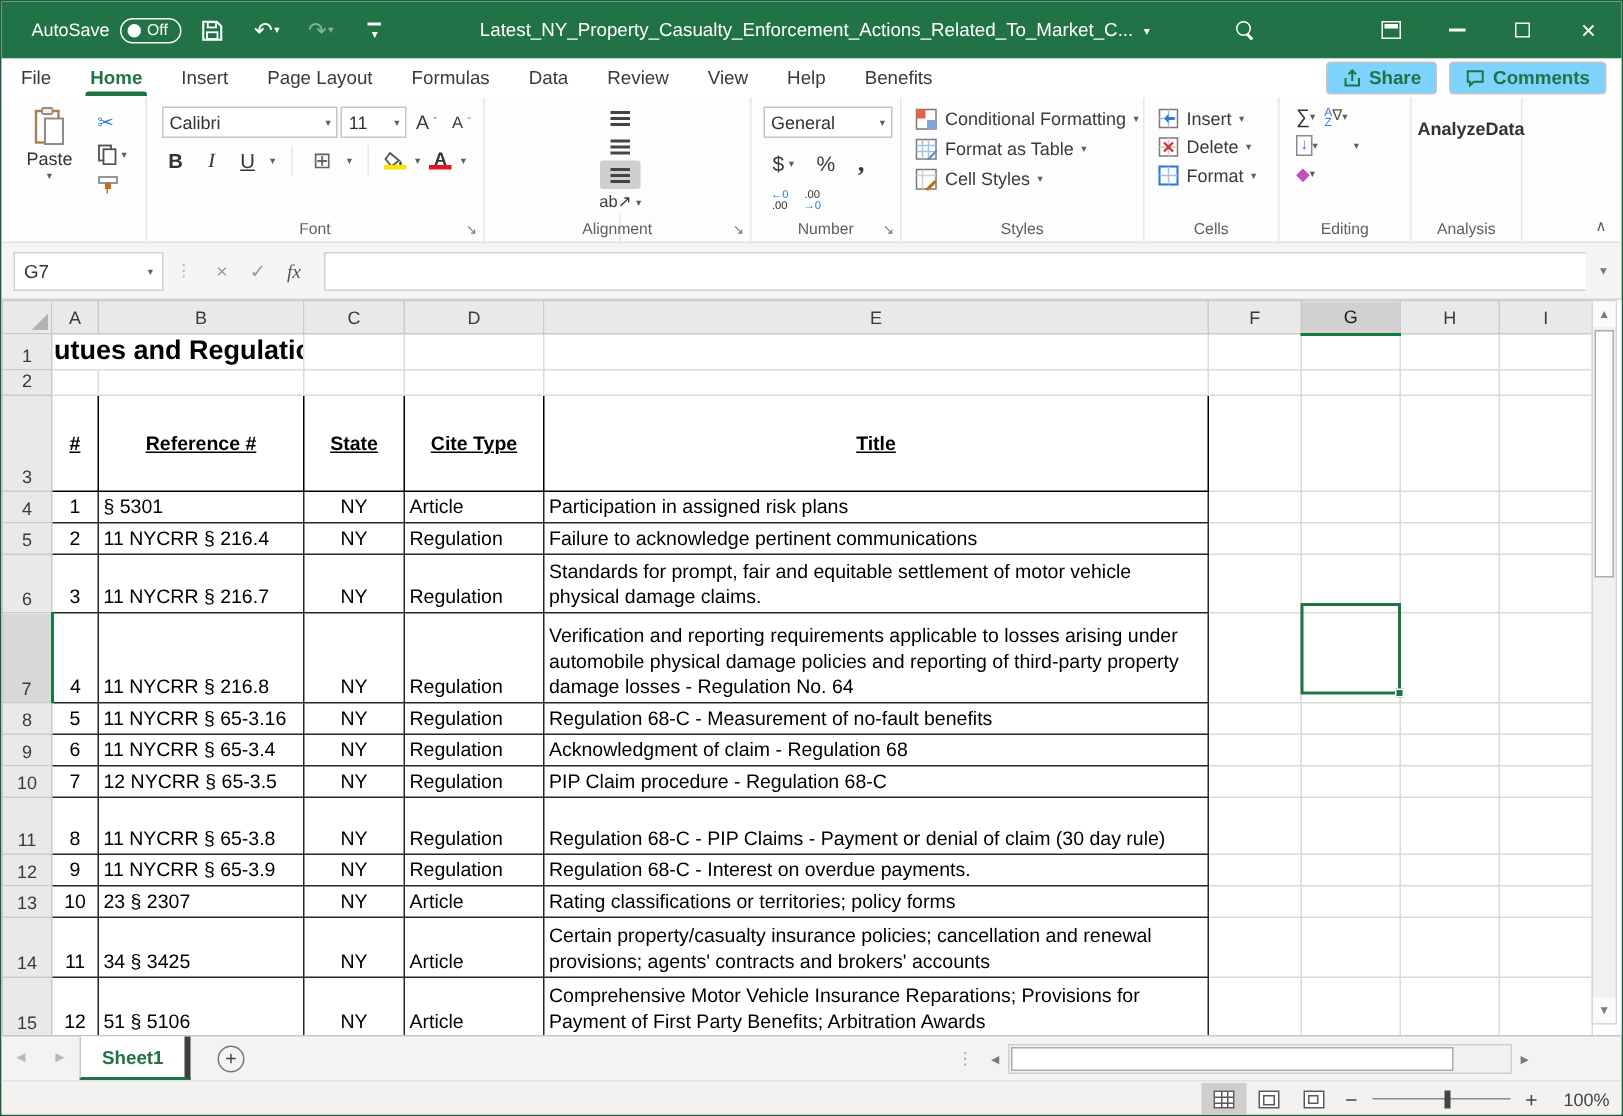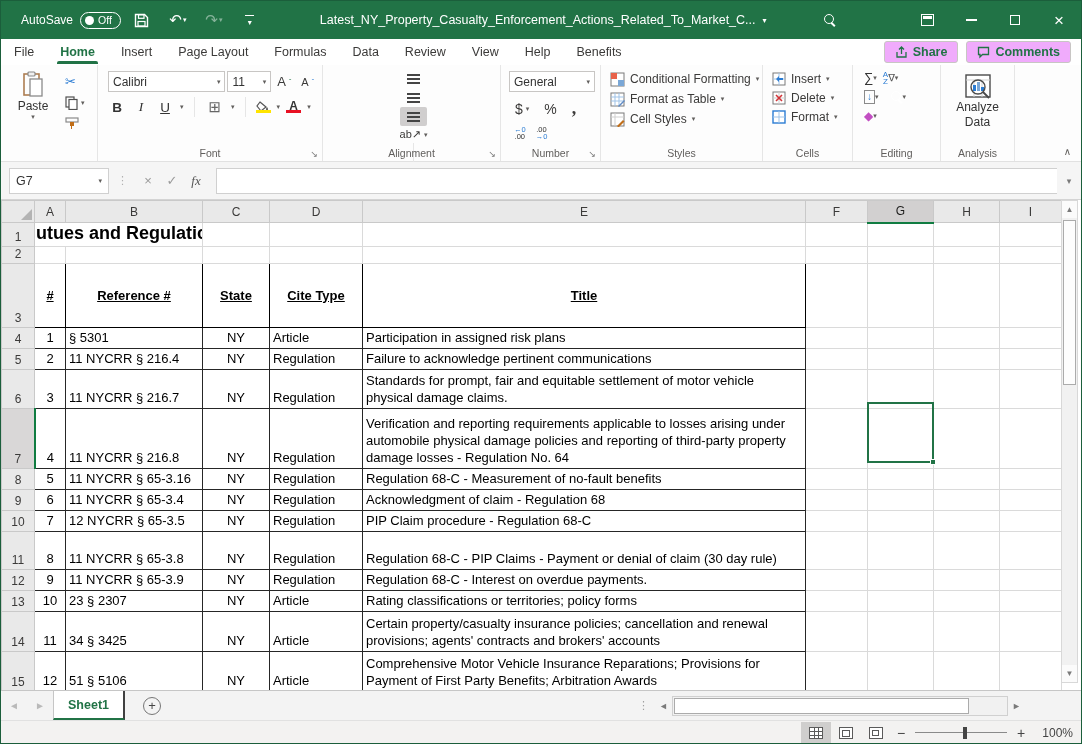--- a/index.html
+++ b/index.html
@@ -30,21 +30,21 @@
   .wc-close { font-size:17px; line-height:1; color:#fff; }
   .rdo-ico { width:13px; height:12px; border:1.5px solid #fff; position:relative; }
   .rdo-ico::after { content:""; position:absolute; top:1px; left:1px; right:1px; height:2.5px; background:#fff; }
 
   
   .tabrow { position:absolute; top:38px; left:0; right:0; height:26px; background:#fff; display:flex; align-items:center; }
   .rtab { padding:4px 13px 5px; font-size:12.5px; color:#3b3a39; cursor:pointer; position:relative; white-space:nowrap; }
   .rtab.active { font-weight:bold; color:#217346; }
   .rtab.active::after { content:""; position:absolute; left:10px; right:10px; bottom:0; height:3px; background:#217346; border-radius:2px 2px 0 0; }
   .tabrow-right { margin-left:auto; display:flex; gap:8px; margin-right:10px; }
-  .pill-btn { display:flex; align-items:center; gap:5px; border:1px solid #c8c6c4; border-radius:3px; height:22px; padding:0 10px; color:#217346; font-size:12.5px; font-weight:600; cursor:pointer; background:#f0abfc; }
+  .pill-btn { display:flex; align-items:center; gap:5px; border:1px solid #c8c6c4; border-radius:3px; height:22px; padding:0 10px; color:#217346; font-size:12.5px; font-weight:600; cursor:pointer; background:#7dd3fc; }
 
   
   .ribbon { position:absolute; top:64px; left:0; right:0; height:97px; background:#fdfdfd; border-bottom:1px solid #e1e1e1; display:flex; }
   .rgroup { position:relative; height:100%; border-right:1px solid #e6e6e6; padding:4px 4px 16px; }
   .glabel { position:absolute; bottom:2px; left:0; right:0; text-align:center; font-size:10.5px; color:#605e5c; }
   .launcher { position:absolute; bottom:2px; right:4px; font-size:9px; color:#7a7a7a; cursor:pointer; }
   .rbtn { display:inline-flex; align-items:center; gap:3px; padding:2px 4px; border-radius:2px; cursor:pointer; color:#3b3a39; }
   .rbtn.sel { background:#d0cece; }
   .dd { font-size:7px; color:#605e5c; }
   .combo { display:flex; align-items:center; justify-content:space-between; border:1px solid #c8c6c4; background:#fff; height:21px; font-size:12px; padding:0 4px; cursor:pointer; }
@@ -78,21 +78,21 @@
   .rowbtn { display:flex; align-items:center; gap:5px; font-size:12px; padding:2.5px 5px; cursor:pointer; white-space:nowrap; color:#3b3a39; }
   .gicon { flex:0 0 auto; }
 
   
   .g-edit { width:88px; }
   .erow { display:flex; align-items:center; margin-left:4px; }
   .ebtn { display:inline-flex; align-items:center; padding:1px 3px; cursor:pointer; font-size:13px; }
 
   
   .g-anal { width:74px; }
-  .anal-btn { display:flex; flex-direction:column; align-items:center; font-size:12px; margin-top:3px; cursor:pointer; line-height:15px; width:100%; }
+  .anal-btn { display:flex; flex-direction:row; align-items:center; font-size:12px; margin-top:3px; cursor:pointer; line-height:15px; width:100%;font-weight:bold; }
   .rib-collapse { position:absolute; right:10px; bottom:4px; font-size:10px; color:#605e5c; cursor:pointer; }
 
   
   .fbar { position:absolute; top:161px; left:0; right:0; height:38px; background:#f5f5f5; display:flex; align-items:center; border-bottom:1px solid #d4d4d4; }
   .namebox { width:100px; height:26px; background:#fff; border:1px solid #d0d0d0; margin-left:8px; display:flex; align-items:center; justify-content:space-between; padding:0 6px; font-size:12.5px; cursor:pointer; }
   .fdots { color:#b0b0b0; font-size:11px; margin:0 8px; letter-spacing:0; }
   .fbtn { width:24px; text-align:center; color:#9a9a9a; font-size:13px; cursor:pointer; }
   .fxi { font-style:italic; font-family:"Liberation Serif","DejaVu Serif",serif; color:#555; }
   .finput { flex:1; height:26px; background:#fff; border:1px solid #d0d0d0; border-right:none; margin-left:8px; font-size:12.5px; padding:0 6px; color:#333; display:flex; align-items:center; }
   .fchv { width:24px; text-align:center; color:#7a7a7a; font-size:9px; cursor:pointer; }
@@ -115,21 +115,21 @@
   .selbox { position:absolute; left:866px; top:202px; width:67px; height:61px; border:2px solid #217346; pointer-events:none; z-index:5; }
   .selbox .handle { position:absolute; right:-4px; bottom:-4px; width:6px; height:6px; background:#217346; border:1px solid #fff; pointer-events:auto; cursor:crosshair; }
   .vscroll { position:absolute; top:0; left:1060px; width:17px; height:483px; background:#f1f1f1; border:1px solid #d8d8d8; }
   .vs-arrow { height:17px; display:flex; align-items:center; justify-content:center; font-size:8px; color:#7a7a7a; cursor:pointer; background:#fbfbfb; }
   .vs-arrow.down { position:absolute; bottom:0; left:0; right:0; }
   .vs-thumb { position:absolute; top:19px; left:1px; width:13px; height:165px; background:#fdfdfd; border:1px solid #ababab; cursor:grab; }
 
   
   .sheetbar { position:absolute; top:689px; left:0; right:0; height:30px; background:#f3f3f3; border-top:1px solid #c6c6c6; display:flex; align-items:stretch; }
   .snav { width:26px; display:flex; align-items:center; justify-content:center; color:#b9b9b9; font-size:10px; cursor:pointer; }
-  .stab { min-width:66px; padding:0 14px; background:#fff; border-right:2px solid #404040; border-left:1px solid #c6c6c6; display:flex; align-items:center; justify-content:center; font-size:12.5px; cursor:pointer; }
+  .stab { min-width:66px; padding:0 14px; background:#fff; border-right:4px solid #404040; border-left:1px solid #c6c6c6; display:flex; align-items:center; justify-content:center; font-size:12.5px; cursor:pointer; }
   .stab.active { color:#217346; font-weight:bold; border-bottom:2.5px solid #217346; }
   .addsheet { width:18px; height:18px; border:1px solid #767676; border-radius:50%; margin:auto 0 auto 18px; display:flex; align-items:center; justify-content:center; font-size:13px; color:#444; cursor:pointer; line-height:1; }
   .hs-dots { margin:auto 6px auto auto; color:#a0a0a0; font-size:11px; cursor:col-resize; }
   .hs-arrow { width:17px; margin:auto 0; height:20px; display:flex; align-items:center; justify-content:center; color:#7a7a7a; font-size:9px; cursor:pointer; }
   .hs-track { width:336px; height:20px; margin:auto 0; background:#f1f1f1; border:1px solid #d0d0d0; position:relative; }
   .hs-thumb { position:absolute; left:1px; top:1px; bottom:1px; width:295px; background:#fff; border:1px solid #ababab; cursor:grab; }
   .sheet-right-pad { width:56px; }
 
   
   .statusbar { position:absolute; top:719px; left:0; right:0; height:24px; background:#f3f2f1; border-top:1px solid #e1e1e1; display:flex; align-items:center; }

